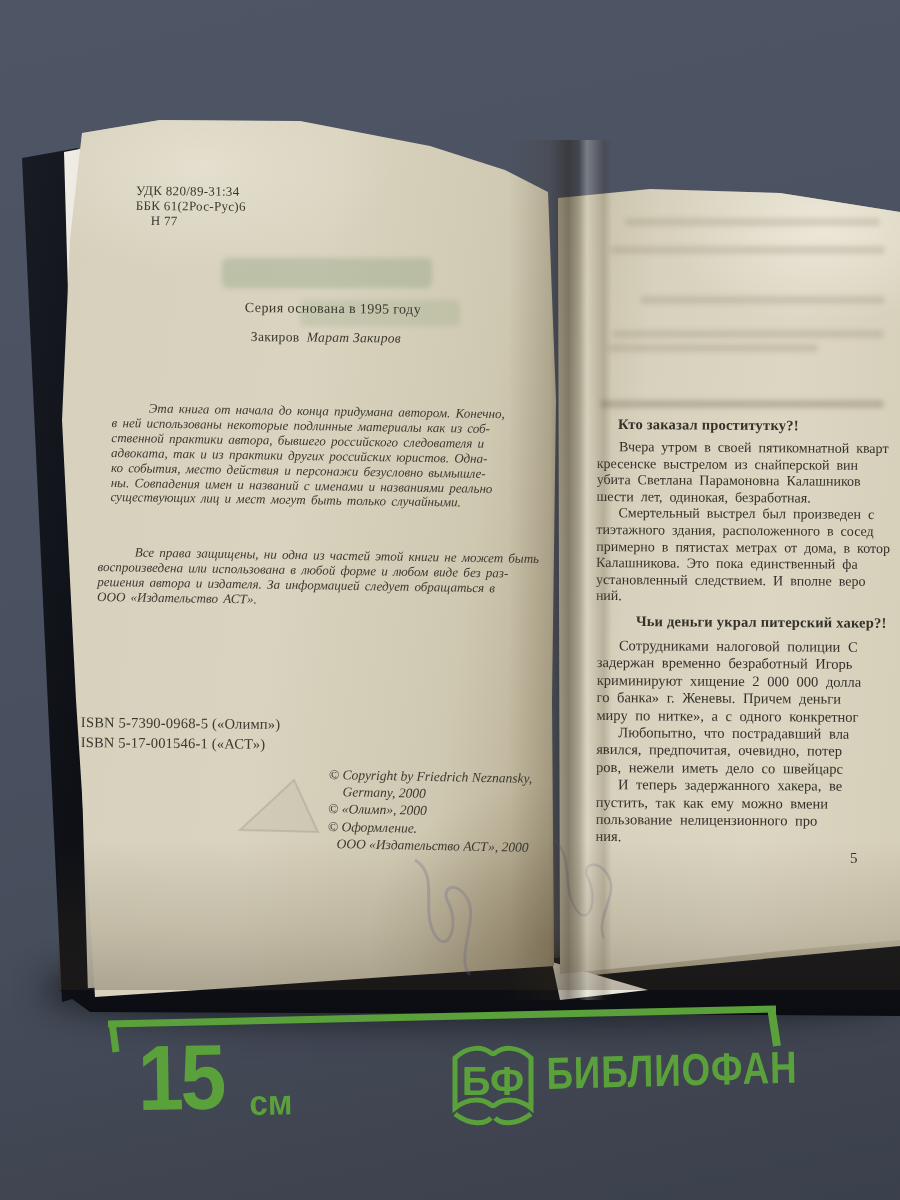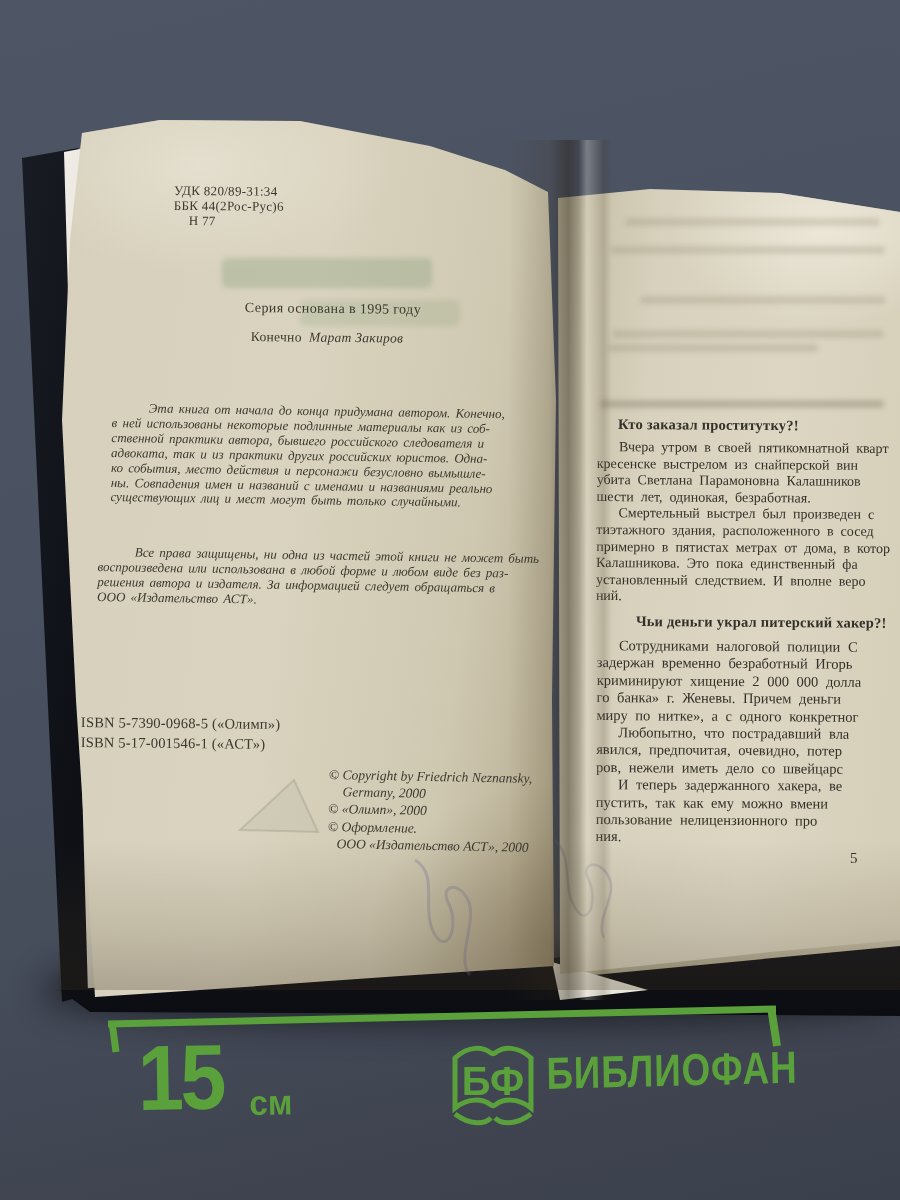--- a/index.html
+++ b/index.html
@@ -42,21 +42,21 @@
   .ghost-green1{left:222px;top:258px;width:210px;height:30px;background:rgba(122,152,112,.30);}
   .ghost-green2{left:300px;top:300px;width:160px;height:26px;background:rgba(130,158,120,.22);}
   .ghost-row{height:8px;background:rgba(146,138,115,.28);}
   .stamp-ghost{left:232px;top:772px;width:100px;height:70px;}
   .scribbles{left:360px;top:820px;width:300px;height:180px;}
   
   .tb{position:absolute;color:#3b392f;transform-origin:left top;}
   .line{white-space:nowrap;}
   .it{font-style:italic;}
   .b{font-weight:bold;}
-  #udk{left:136px;top:183px;font-size:13px;line-height:15px;letter-spacing:.3px;transform:rotate(.4deg);margin-left:38px;}
+  #udk{left:136px;top:183px;font-size:13px;line-height:15px;letter-spacing:.3px;transform:rotate(.4deg);}
   #udk .code{padding-left:15px;}
   #series{left:245px;top:300px;font-size:14px;letter-spacing:.4px;transform:rotate(.6deg);}
   #artist{left:251px;top:329px;font-size:13.5px;letter-spacing:.3px;transform:rotate(.6deg);}
   #disc{left:112px;top:401px;font-size:13px;line-height:14.9px;word-spacing:2px;transform:rotate(.9deg);}
   #disc .line:first-child{padding-left:37px;}
   #rights{left:98px;top:544px;font-size:13px;line-height:15.1px;word-spacing:2px;transform:rotate(.9deg);}
   #rights .line:first-child{padding-left:37px;}
   #isbn{left:81px;top:713px;font-size:14.5px;line-height:19.5px;letter-spacing:.2px;transform:rotate(.6deg);}
   #copy{left:329px;top:766px;font-size:13.5px;line-height:17.2px;transform:rotate(1.1deg);}
   #copy .g{padding-left:14px;}
@@ -105,28 +105,28 @@
 <svg class="stamp-ghost" viewBox="0 0 100 70">
   <polygon points="8,58 62,8 86,60" fill="rgba(140,145,128,.10)" stroke="rgba(110,115,100,.22)" stroke-width="2"></polygon>
 </svg>
 <svg class="scribbles" viewBox="0 0 300 180">
   <path d="M55,40 C80,55 60,90 75,115 C88,135 100,105 88,82 C80,66 98,60 108,80 C118,100 95,140 110,155" fill="none" stroke="rgba(108,110,152,.30)" stroke-width="3"></path>
   <path d="M195,20 C215,40 200,70 218,92 C230,105 238,78 228,58 C220,42 242,38 250,60 C256,78 235,100 244,118" fill="none" stroke="rgba(108,110,152,.26)" stroke-width="2.5"></path>
 </svg>
 
 <div class="tb" id="udk">
   <div class="line">УДК 820/89-31:34</div>
-  <div class="line">ББК 44(2Рос-Рус)6</div>
+  <div class="line">ББК 61(2Рос-Рус)6</div>
   <div class="line code">Н 77</div>
 </div>
 
 <div class="tb" id="series">Серия основана в 1995 году</div>
 
 <div class="tb" id="artist">
-  <span>Конечно</span>&nbsp;
+  <span>Закиров</span>&nbsp;
   <span class="it">Марат Закиров</span>
 </div>
 
 <div class="tb it" id="disc">
   <div class="line">Эта книга от начала до конца придумана автором. Конечно,</div>
   <div class="line">в ней использованы некоторые подлинные материалы как из соб-</div>
   <div class="line">ственной практики автора, бывшего российского следователя и</div>
   <div class="line">адвоката, так и из практики других российских юристов. Одна-</div>
   <div class="line">ко события, место действия и персонажи безусловно вымышле-</div>
   <div class="line">ны. Совпадения имен и названий с именами и названиями реально</div>

